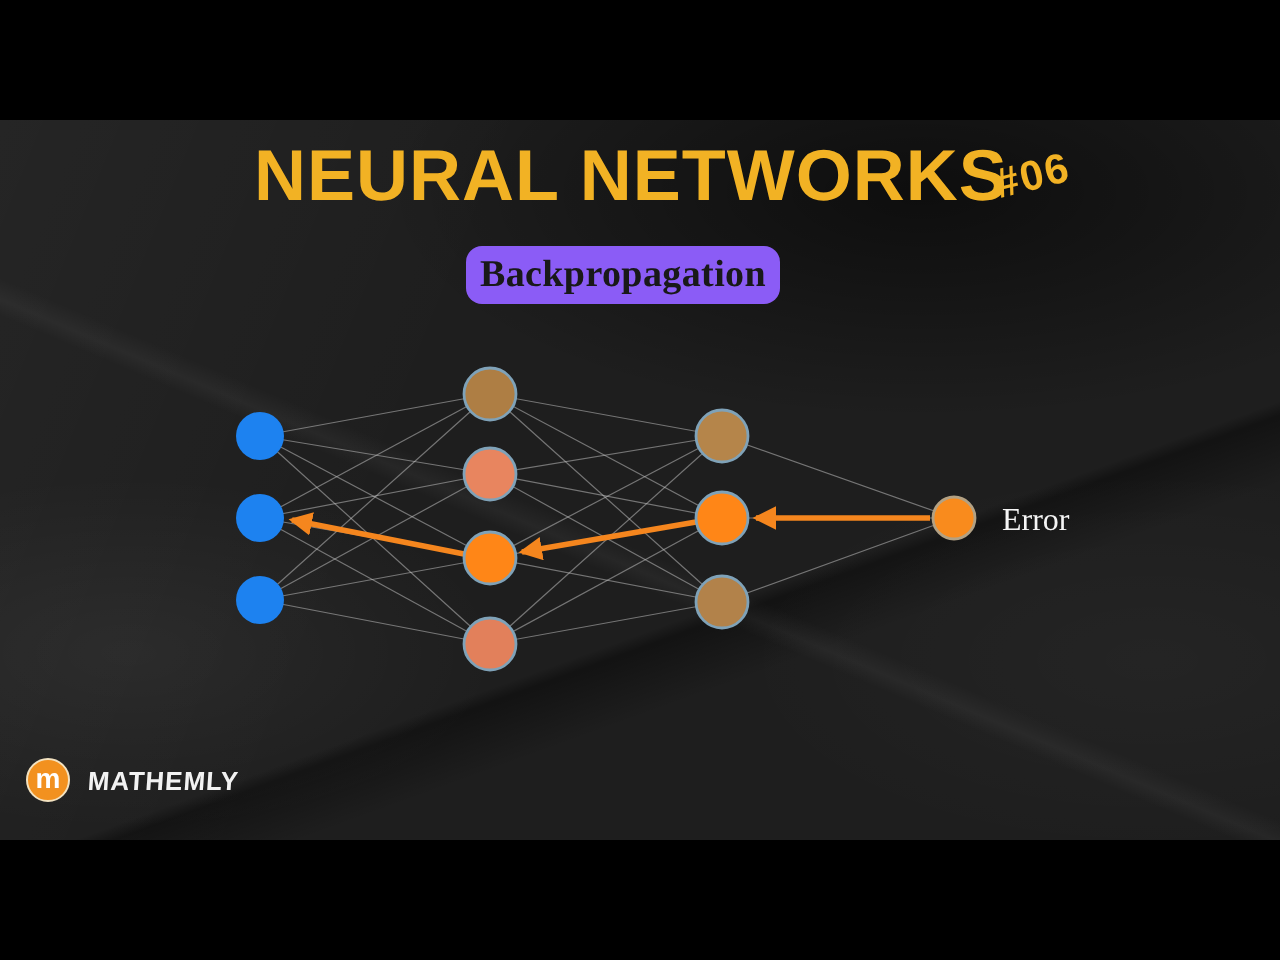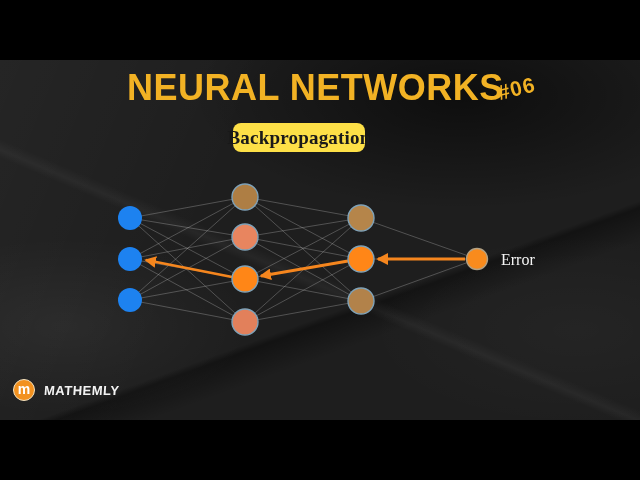--- a/index.html
+++ b/index.html
@@ -24,22 +24,22 @@
     position:absolute;left:127px;top:70px;margin:0;
     font-size:36px;line-height:36px;font-weight:bold;letter-spacing:0.5px;
     color:#f2b224;white-space:nowrap;
   }
   .episode{
     position:absolute;left:501px;top:81px;
     font-size:21px;font-weight:bold;color:#f2b224;letter-spacing:1px;
     transform:rotate(-14deg);transform-origin:left bottom;white-space:nowrap;
   }
   .badge{
-    position:absolute;left:233px;top:123px;width:132px;height:29px;
-    background:#fde047;border-radius:8px;
+    position:absolute;left:233px;top:123px;width:157px;height:29px;
+    background:#8b5cf6;border-radius:8px;
     display:flex;align-items:center;justify-content:center;
   }
   .badge span{
     font-family:"Liberation Serif",serif;font-weight:bold;font-size:19px;
     color:#191919;letter-spacing:0.2px;line-height:1;padding-bottom:1px;
   }
   .logo{position:absolute;left:13px;top:379px;display:flex;align-items:center;gap:9px;}
   .logo-mark{
     width:22px;height:22px;border-radius:50%;box-sizing:border-box;
     background:#f2911f;border:1.5px solid #f3e2c0;

